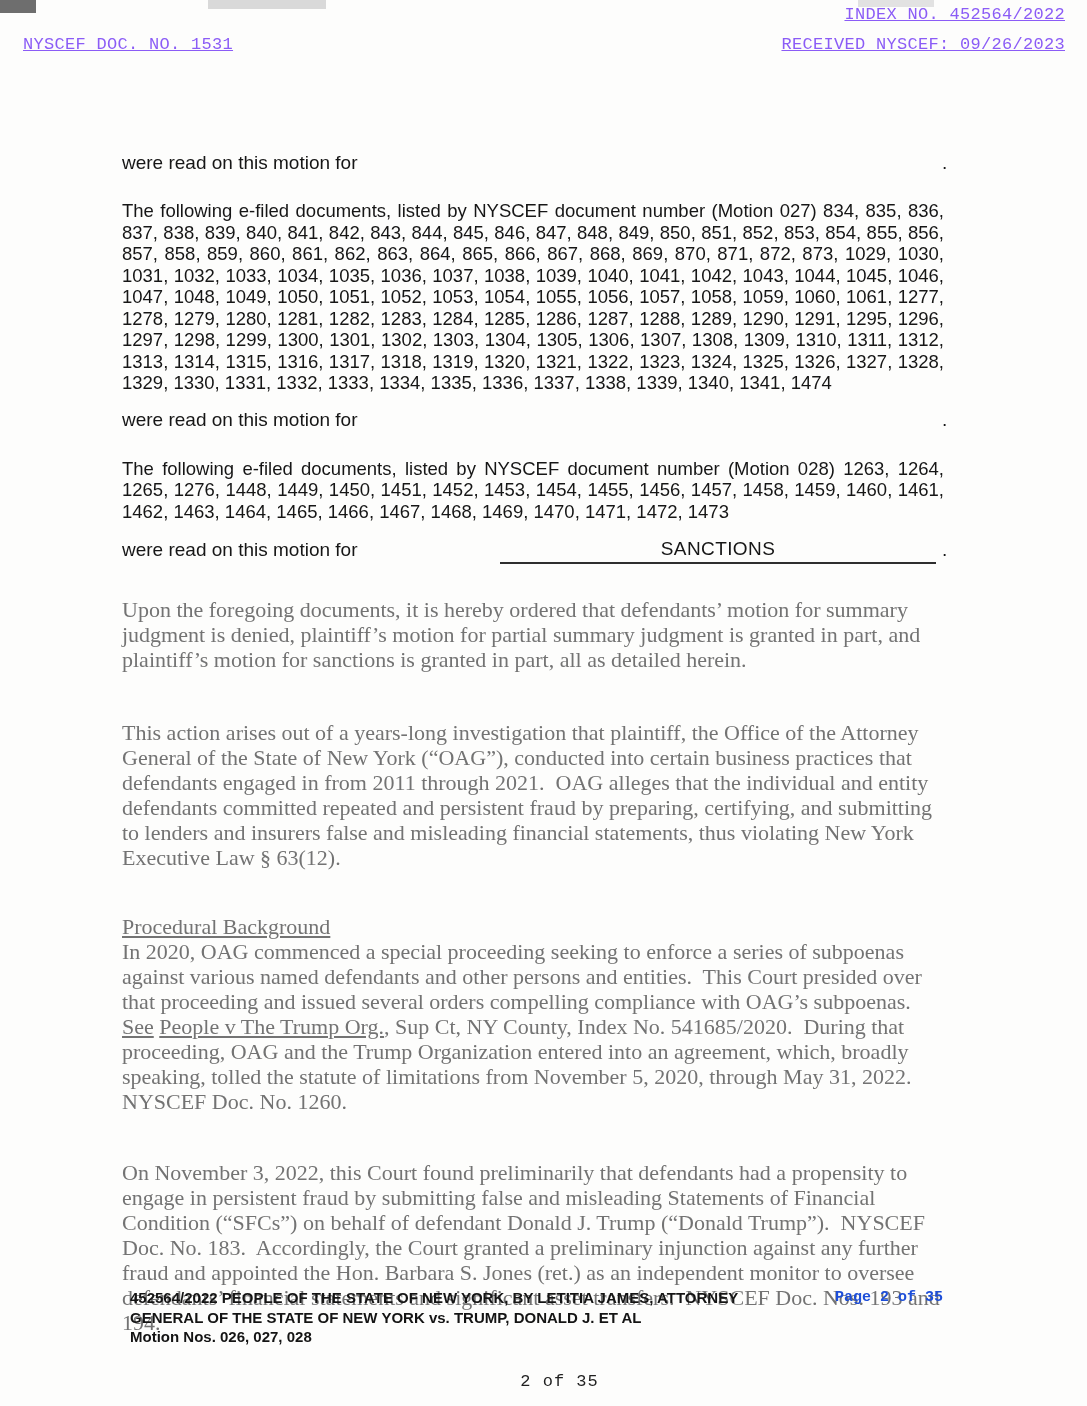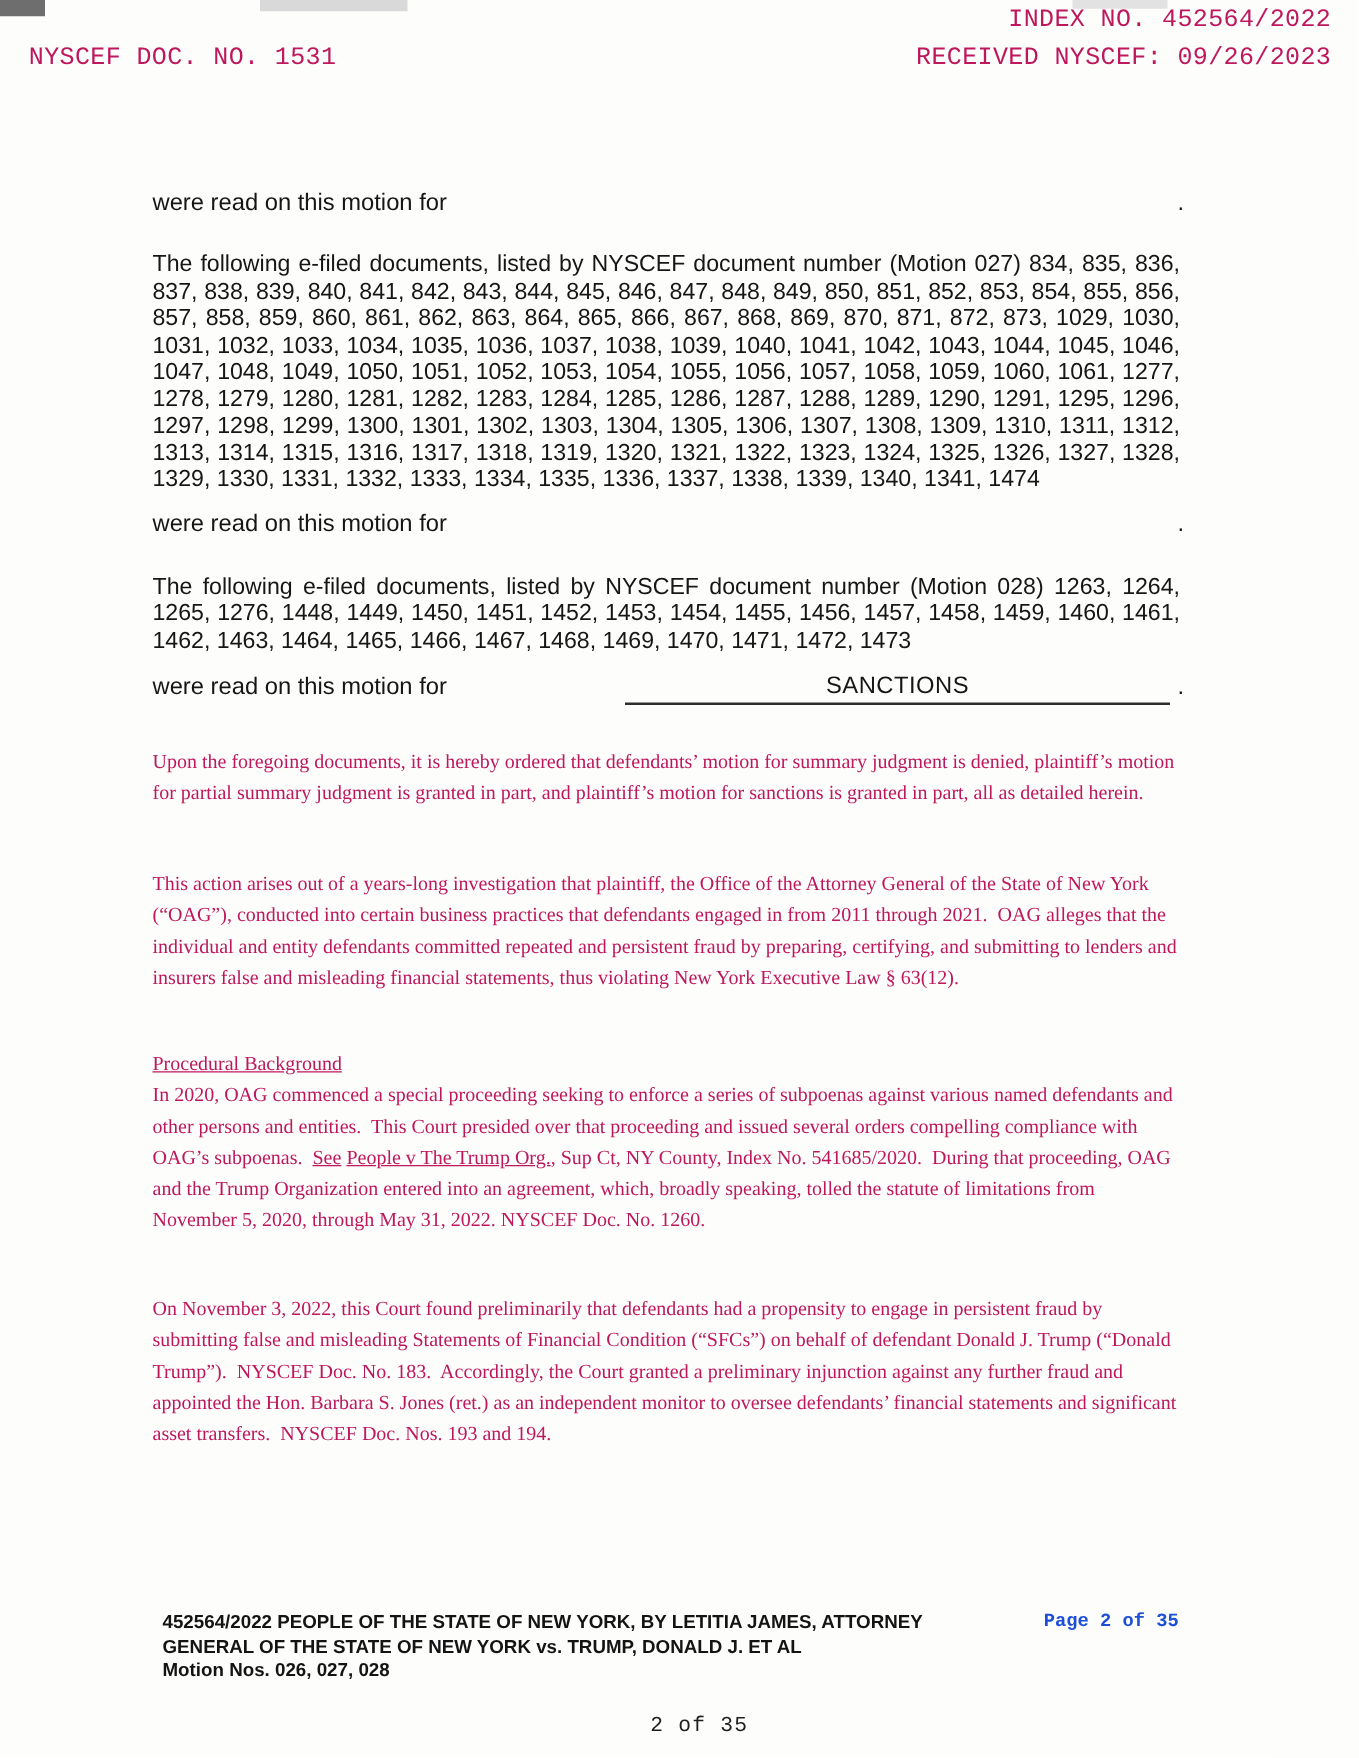--- a/index.html
+++ b/index.html
@@ -14,24 +14,25 @@
     overflow: hidden;
   }
   .scan-artifact { position: absolute; }
   .artifact-1 { left: 0; top: 0; width: 36px; height: 13px; background: #4a4a4a; opacity: .8; }
   .artifact-2 { left: 208px; top: 0; width: 118px; height: 9px; background: #d9d9d9; }
   .artifact-3 { left: 858px; top: 0; width: 76px; height: 7px; background: #e2e2e2; }
 
   .hdr {
     position: absolute;
     font-family: "Liberation Mono", "DejaVu Sans Mono", monospace;
-    font-size: 20px;
+    font-size: 17px;
     letter-spacing: 0.3px;
-    color: #be185d;
+    color: #8b5cf6;
     white-space: pre;
+    text-decoration: underline;
   }
   .hdr-index { top: 5px; right: 22px; }
   .hdr-doc { top: 35px; left: 23px; }
   .hdr-received { top: 35px; right: 22px; }
 
   .main { position: absolute; top: 134px; left: 122px; width: 822px; }
 
   .docs {
     font-family: "Liberation Sans", sans-serif;
     font-size: 18.5px;
@@ -55,23 +56,23 @@
     text-align: center;
     border-bottom: 2px solid #2e2e2e;
     padding-bottom: 2px;
     letter-spacing: 0.4px;
     white-space: nowrap;
   }
   .row-period { position: absolute; left: 820px; bottom: 3px; }
 
   .serif {
     font-family: "Liberation Serif", "DejaVu Serif", serif;
-    font-size: 16px;
+    font-size: 22px;
     line-height: 25px;
-    color: #be185d;
+    color: #737373;
     white-space: pre-wrap;
   }
   .m-row1 { margin-top: 15px; }
   .m-docs2 { margin-top: 23px; }
   .m-row2 { margin-top: 12px; }
   .m-docs3 { margin-top: 24px; }
   .m-row3 { margin-top: 14px; }
   .m-ruling { margin-top: 33px; }
   .m-background { margin-top: 48px; }
   .m-procedural { margin-top: 44px; }

